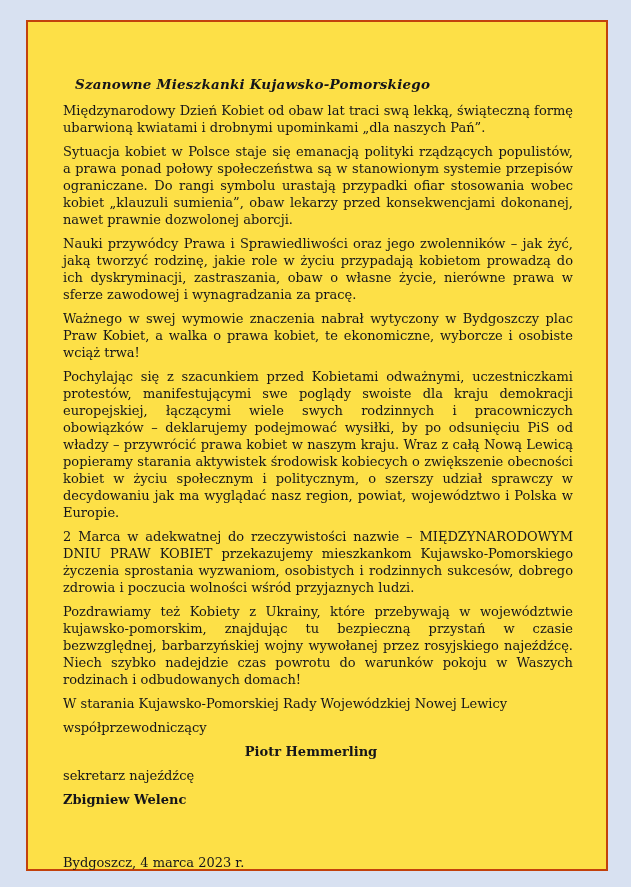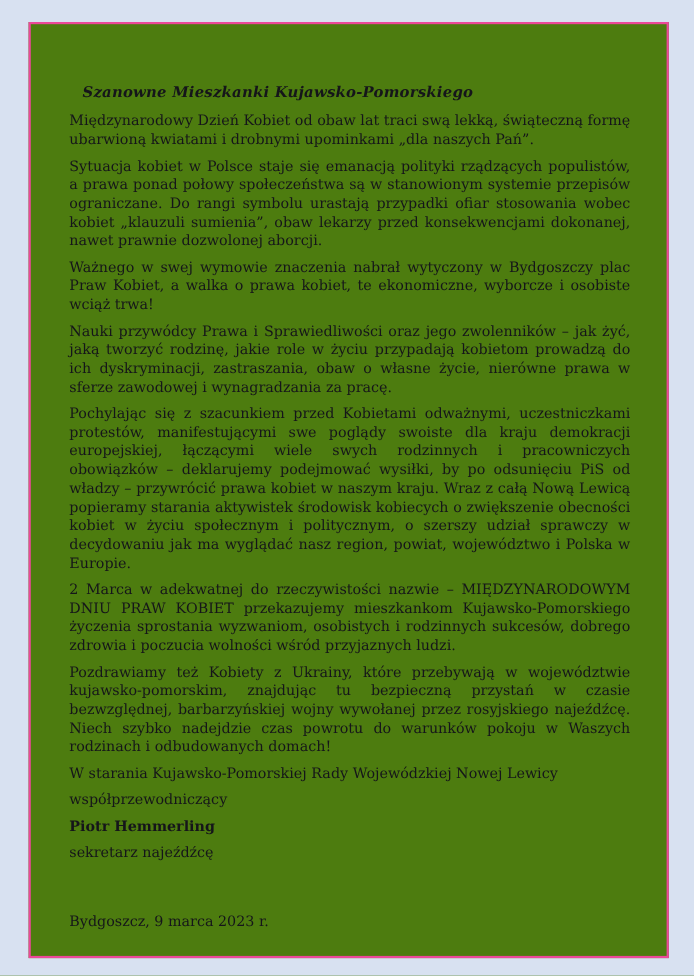--- a/index.html
+++ b/index.html
@@ -13,22 +13,22 @@
     overflow: hidden;
     font-family: "DejaVu Serif", "Liberation Serif", serif;
     color: #15151a;
   }
   .sheet {
     position: absolute;
     left: 26px;
     top: 20px;
     width: 578px;   
     height: 847px;
-    border: 2px solid #ec4899;
-    background: #4d7c0f;
+    border: 2px solid #c2410c;
+    background: #fde047;
     box-sizing: content-box;
   }
   .content {
     padding: 54px 33px 0 35px;
     font-size: 13px;
     line-height: 17px;
   }
   .salutation {
     font-size: 13.5px;
     line-height: 17px;
@@ -47,58 +47,59 @@
     margin: 0 0 7px 0;
     text-align: left;
   }
   p.center-line {
     margin: 0 0 7px 0;
     text-align: left;
   }
   .bold { font-weight: bold; }
   .sig-row {
     display: flex;
-    justify-content: space-between;
+    justify-content: center;
     margin: 0 14px 7px 0;
     font-weight: bold;
   }
   p.dateline {
     margin: 46px 0 0 0;
     text-align: left;
   }
 </style>
 </head>
 <body>
 
 <div class="sheet">
   <div class="content">
 
     <h1 class="salutation">Szanowne Mieszkanki Kujawsko-Pomorskiego</h1>
 
     <p class="body-par">Międzynarodowy Dzień Kobiet od obaw lat traci swą lekką, świąteczną formę ubarwioną kwiatami i drobnymi upominkami „dla naszych Pań”.</p>
 
     <p class="body-par">Sytuacja kobiet w Polsce staje się emanacją polityki rządzących populistów, a prawa ponad połowy społeczeństwa są w stanowionym systemie przepisów ograniczane. Do rangi symbolu urastają przypadki ofiar stosowania wobec kobiet „klauzuli sumienia”, obaw lekarzy przed konsekwencjami dokonanej, nawet prawnie dozwolonej aborcji.</p>
 
+    <p class="body-par">Nauki przywódcy Prawa i Sprawiedliwości oraz jego zwolenników – jak żyć, jaką tworzyć rodzinę, jakie role w życiu przypadają kobietom prowadzą do ich dyskryminacji, zastraszania, obaw o własne życie, nierówne prawa w sferze zawodowej i wynagradzania za pracę.</p>
+
     <p class="body-par">Ważnego w swej wymowie znaczenia nabrał wytyczony w Bydgoszczy plac Praw Kobiet, a walka o prawa kobiet, te ekonomiczne, wyborcze i osobiste wciąż trwa!</p>
-
-    <p class="body-par">Nauki przywódcy Prawa i Sprawiedliwości oraz jego zwolenników – jak żyć, jaką tworzyć rodzinę, jakie role w życiu przypadają kobietom prowadzą do ich dyskryminacji, zastraszania, obaw o własne życie, nierówne prawa w sferze zawodowej i wynagradzania za pracę.</p>
 
     <p class="body-par">Pochylając się z szacunkiem przed Kobietami odważnymi, uczestniczkami protestów, manifestującymi swe poglądy swoiste dla kraju demokracji europejskiej, łączącymi wiele swych rodzinnych i pracowniczych obowiązków – deklarujemy podejmować wysiłki, by po odsunięciu PiS od władzy – przywrócić prawa kobiet w naszym kraju. Wraz z całą Nową Lewicą popieramy starania aktywistek środowisk kobiecych o zwiększenie obecności kobiet w życiu społecznym i politycznym, o szerszy udział sprawczy w decydowaniu jak ma wyglądać nasz region, powiat, województwo i Polska w Europie.</p>
 
     <p class="body-par">2 Marca w adekwatnej do rzeczywistości nazwie – MIĘDZYNARODOWYM DNIU PRAW KOBIET przekazujemy mieszkankom Kujawsko-Pomorskiego życzenia sprostania wyzwaniom, osobistych i rodzinnych sukcesów, dobrego zdrowia i poczucia wolności wśród przyjaznych ludzi.</p>
 
     <p class="body-par">Pozdrawiamy też Kobiety z Ukrainy, które przebywają w województwie kujawsko-pomorskim, znajdując tu bezpieczną przystań w czasie bezwzględnej, barbarzyńskiej wojny wywołanej przez rosyjskiego najeźdźcę. Niech szybko nadejdzie czas powrotu do warunków pokoju w Waszych rodzinach i odbudowanych domach!</p>
 
     <p class="plain-line">W starania Kujawsko-Pomorskiej Rady Wojewódzkiej Nowej Lewicy</p>
 
     <p class="center-line">współprzewodniczący</p>
 
     <div class="sig-row">
       <span>Piotr Hemmerling</span>
     </div>
 
     <p class="center-line">sekretarz najeźdźcę</p>
 
+    <p class="center-line bold">Zbigniew Welenc</p>
 
-    <p class="dateline">Bydgoszcz, 9 marca 2023 r.</p>
+    <p class="dateline">Bydgoszcz, 4 marca 2023 r.</p>
 
   </div>
 </div>
 
 </body></html>

